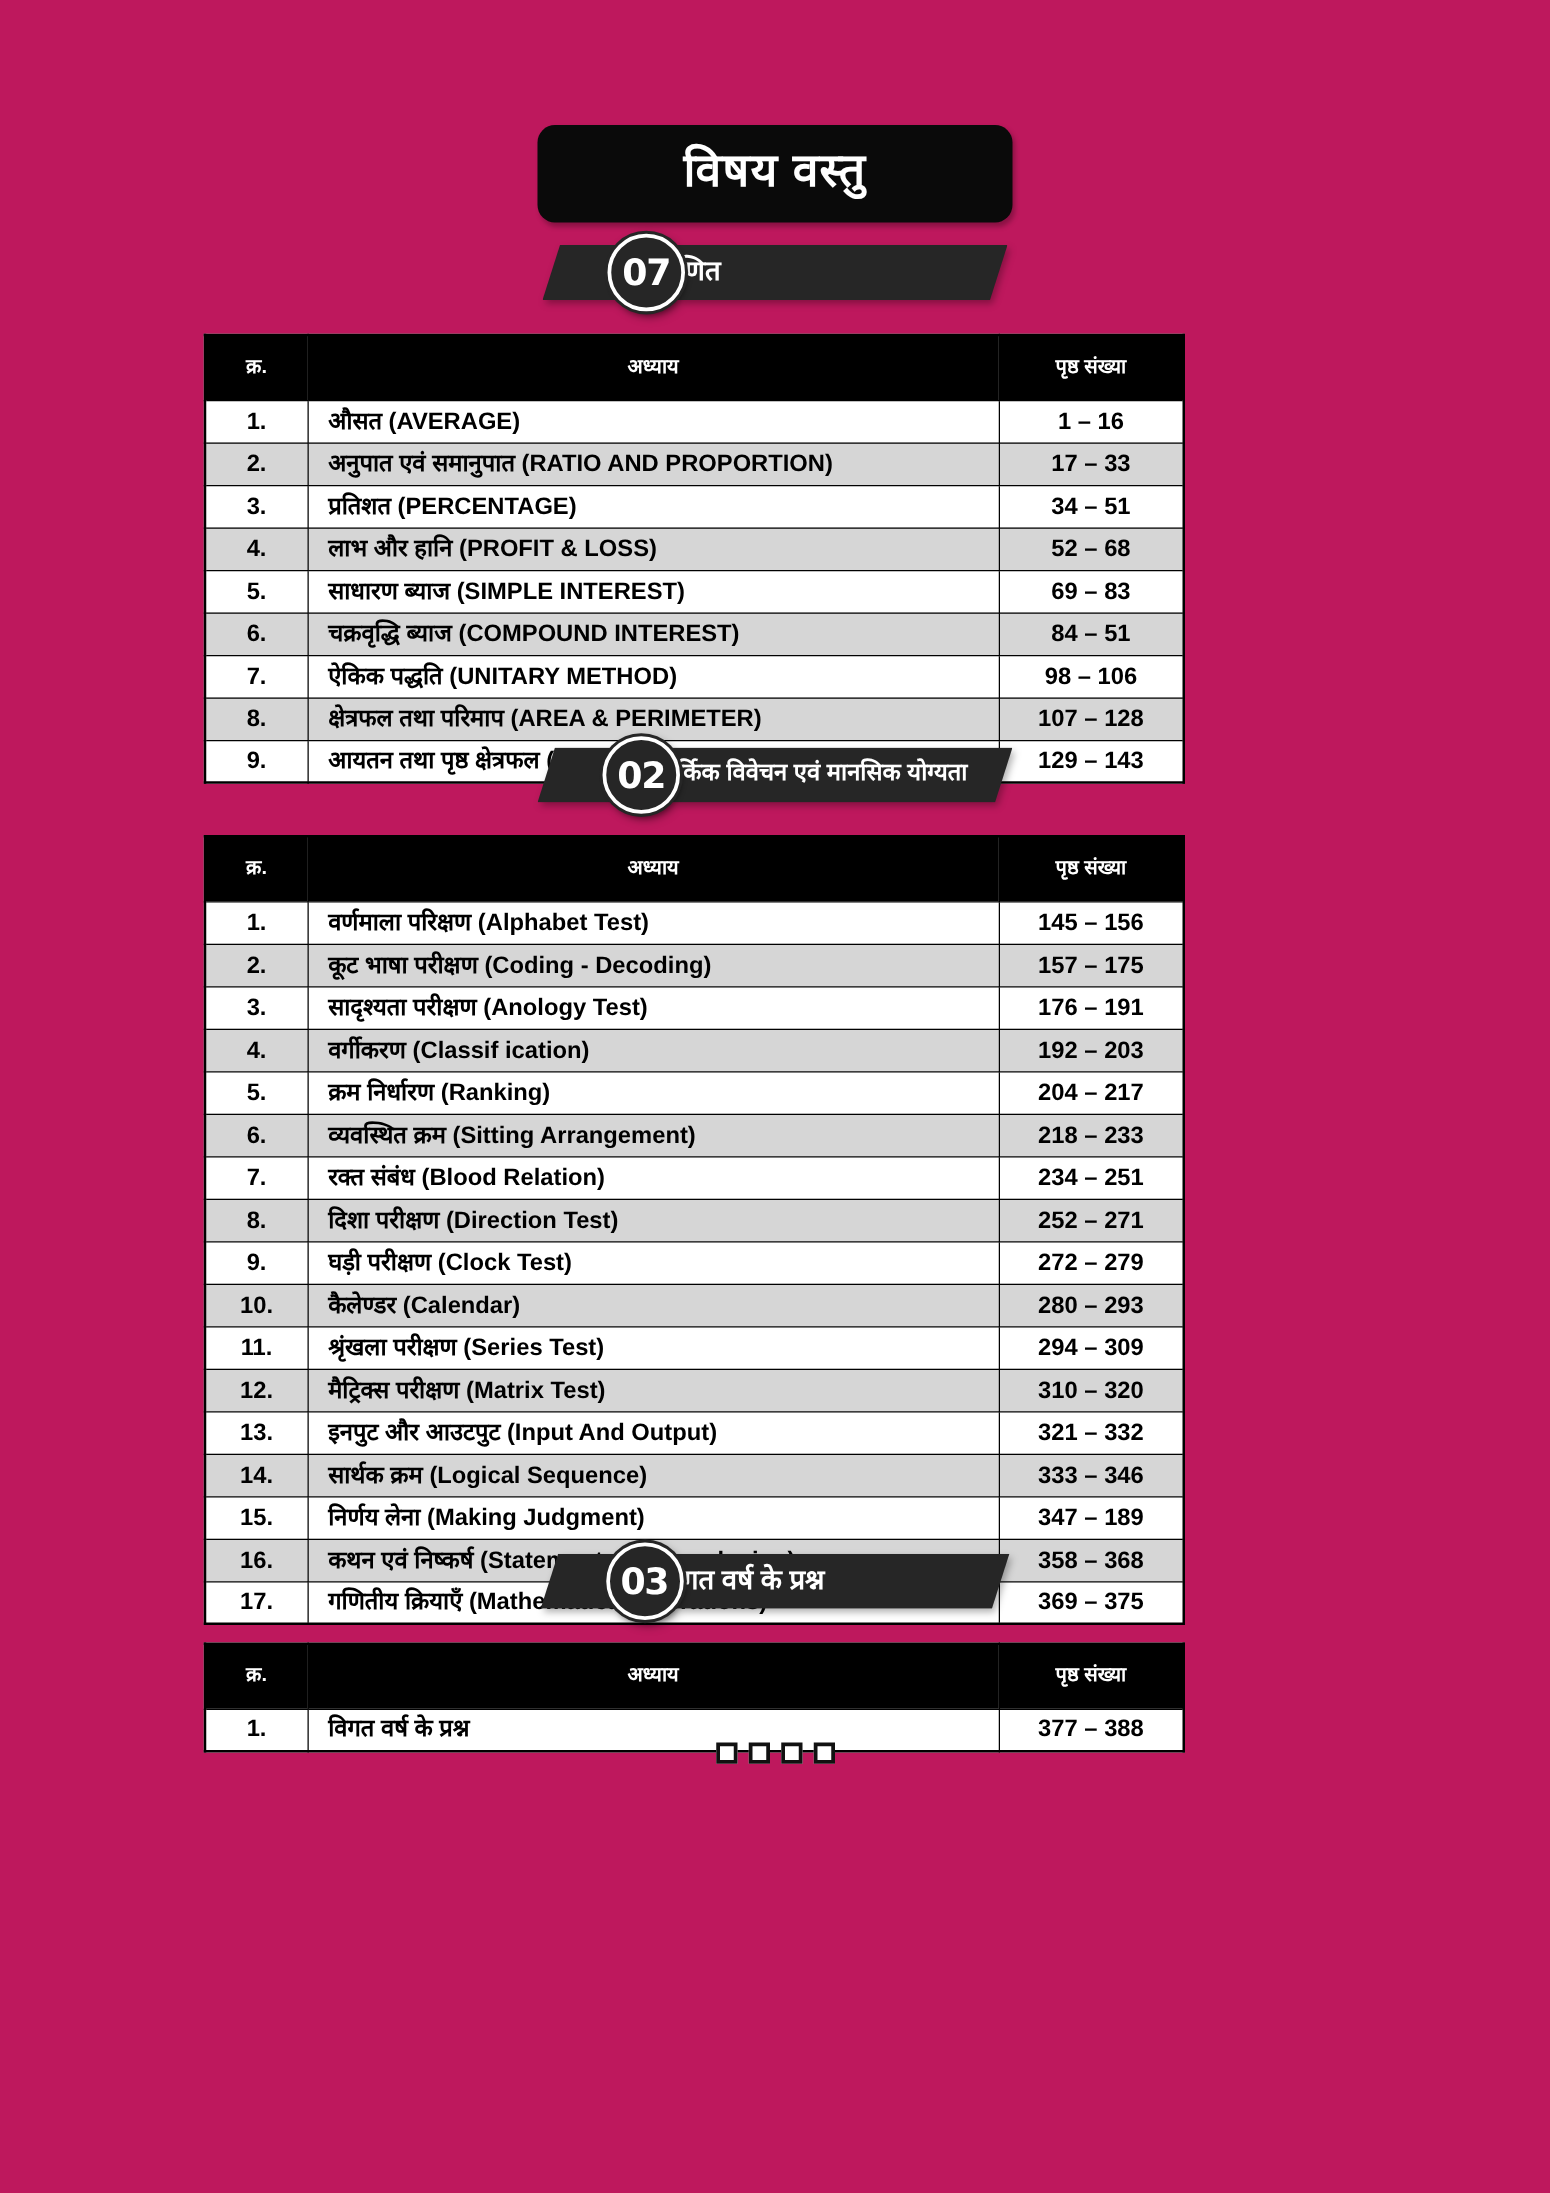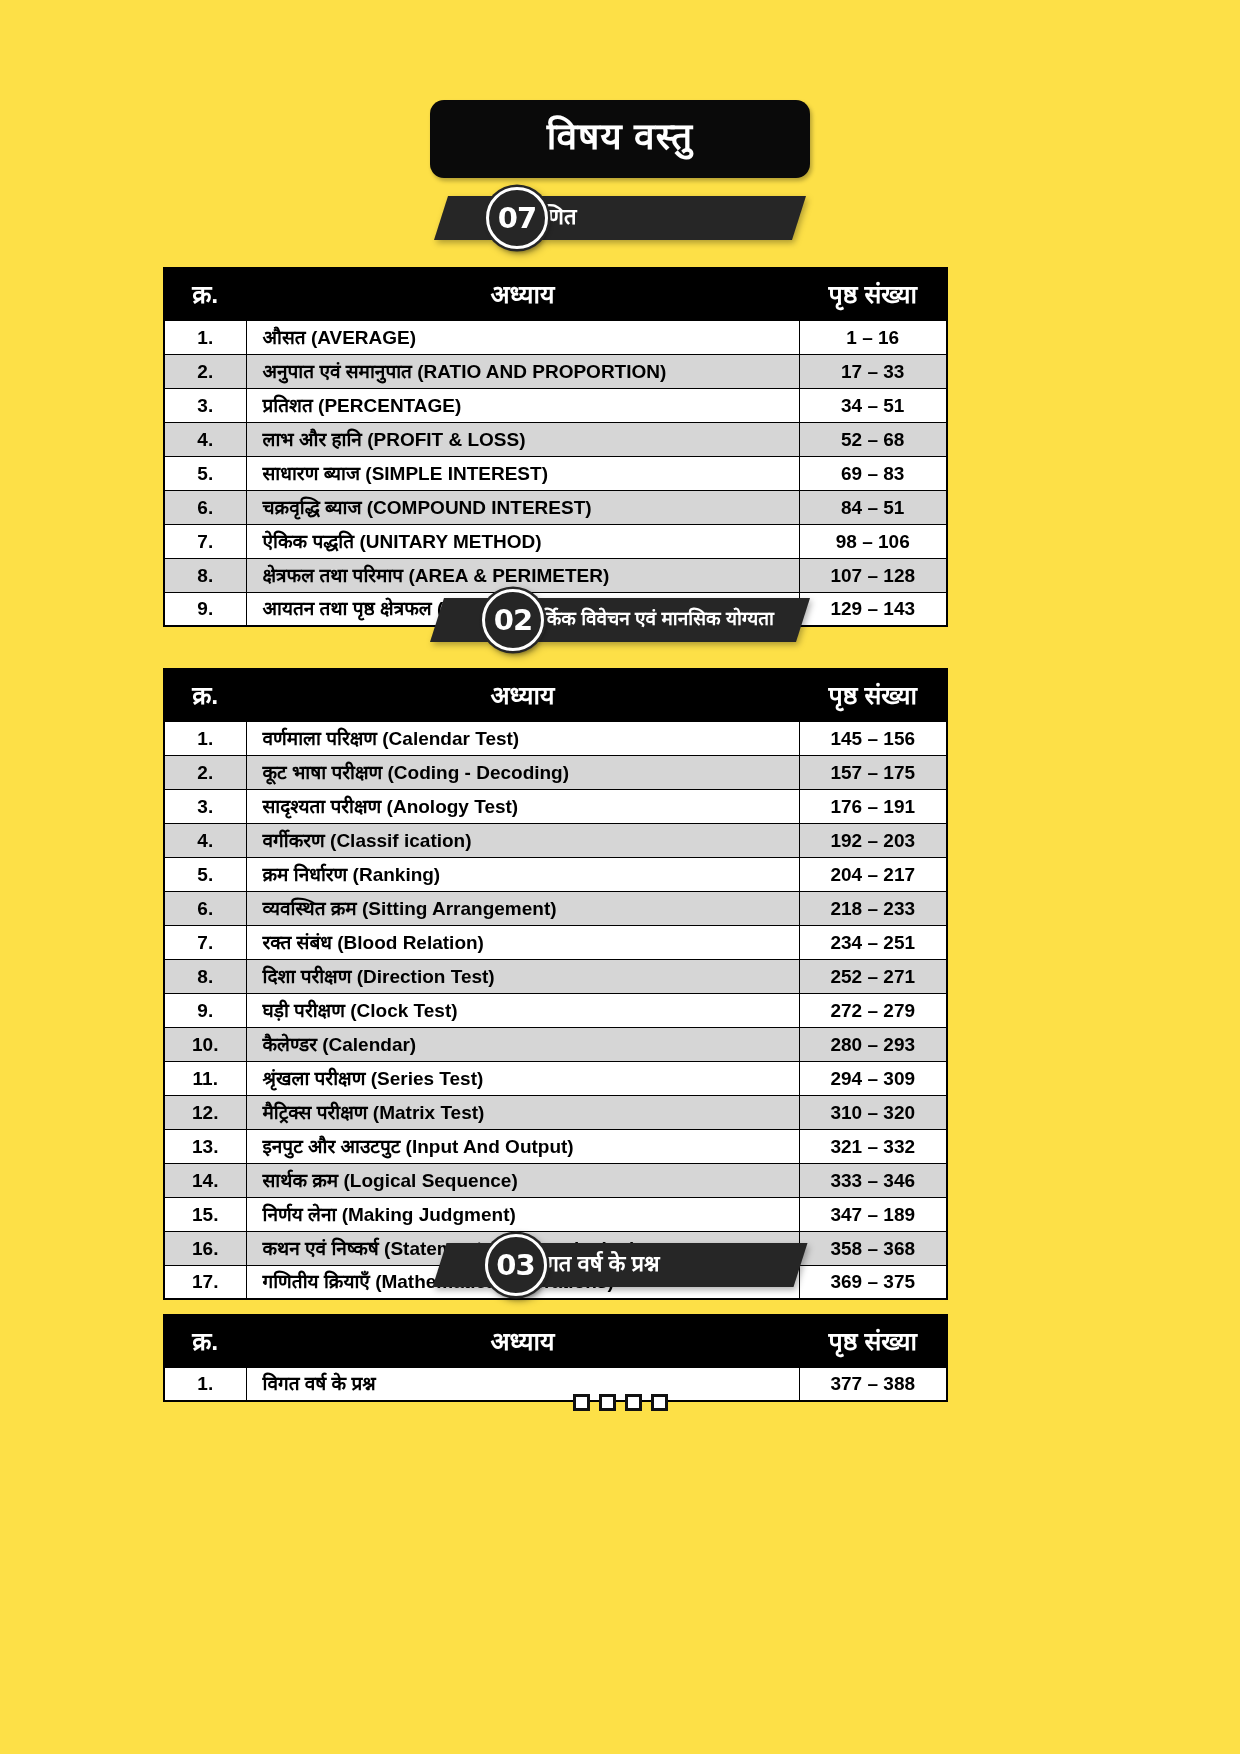--- a/index.html
+++ b/index.html
@@ -6,21 +6,21 @@
   html, body {
     width: 1240px;
     height: 1754px;
     background: #ffffff;
     font-family: "Liberation Sans", "DejaVu Sans", sans-serif;
   }
   .page {
     position: relative;
     width: 1240px;
     height: 1754px;
-    background: #fde047;
+    background: #be185d;
     overflow: hidden;
   }
 
   
   .title-wrap {
     position: absolute;
     left: 0; right: 0;
     top: 100px;
     display: flex;
     justify-content: center;
@@ -116,21 +116,21 @@
     height: 34px;
     font-size: 19px;
     line-height: 1;
     vertical-align: middle;
   }
   .toc-table thead th {
     background: #000;
     color: #fff;
     font-weight: 700;
     height: 52px;
-    font-size: 25px;
+    font-size: 16px;
     border-color: #000;
   }
   .col-sr   { width: 82px;  text-align: center; }
   .col-chap { text-align: left; padding-left: 16px; }
   .col-page { width: 148px; text-align: center; font-weight: 700; }
   thead .col-chap { text-align: center; padding-left: 0; }
   tbody tr.alt td { background: #d6d6d6; }
   tbody td.col-sr { font-weight: 700; }
   tbody td.col-chap { font-weight: 600; }
 
@@ -244,21 +244,21 @@
     <thead>
       <tr>
         <th class="col-sr">क्र.</th>
         <th class="col-chap">अध्याय</th>
         <th class="col-page">पृष्ठ संख्या</th>
       </tr>
     </thead>
     <tbody>
       <tr>
           <td class="col-sr">1.</td>
-          <td class="col-chap">वर्णमाला परिक्षण (Calendar Test)</td>
+          <td class="col-chap">वर्णमाला परिक्षण (Alphabet Test)</td>
           <td class="col-page">145 – 156</td>
         </tr>
       <tr class="alt">
           <td class="col-sr">2.</td>
           <td class="col-chap">कूट भाषा परीक्षण (Coding - Decoding)</td>
           <td class="col-page">157 – 175</td>
         </tr>
       <tr>
           <td class="col-sr">3.</td>
           <td class="col-chap">सादृश्यता परीक्षण (Anology Test)</td>

